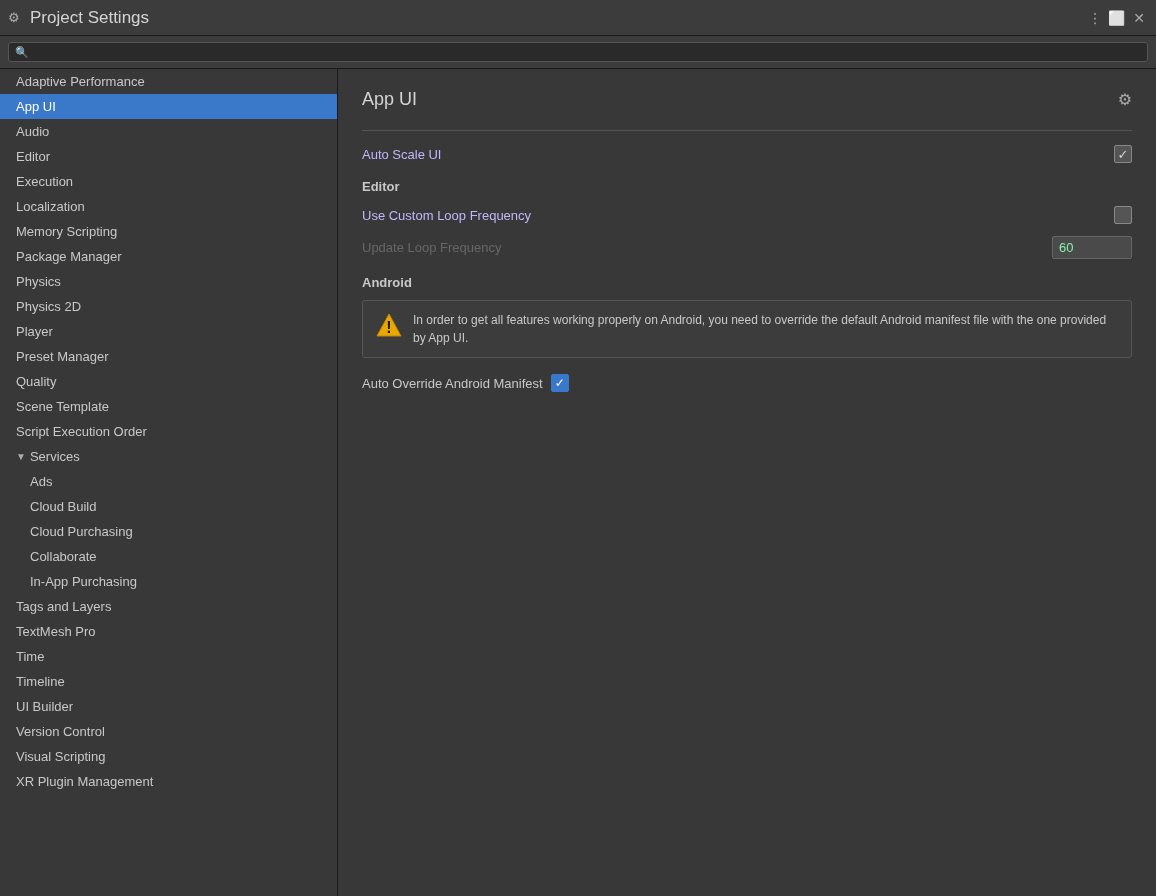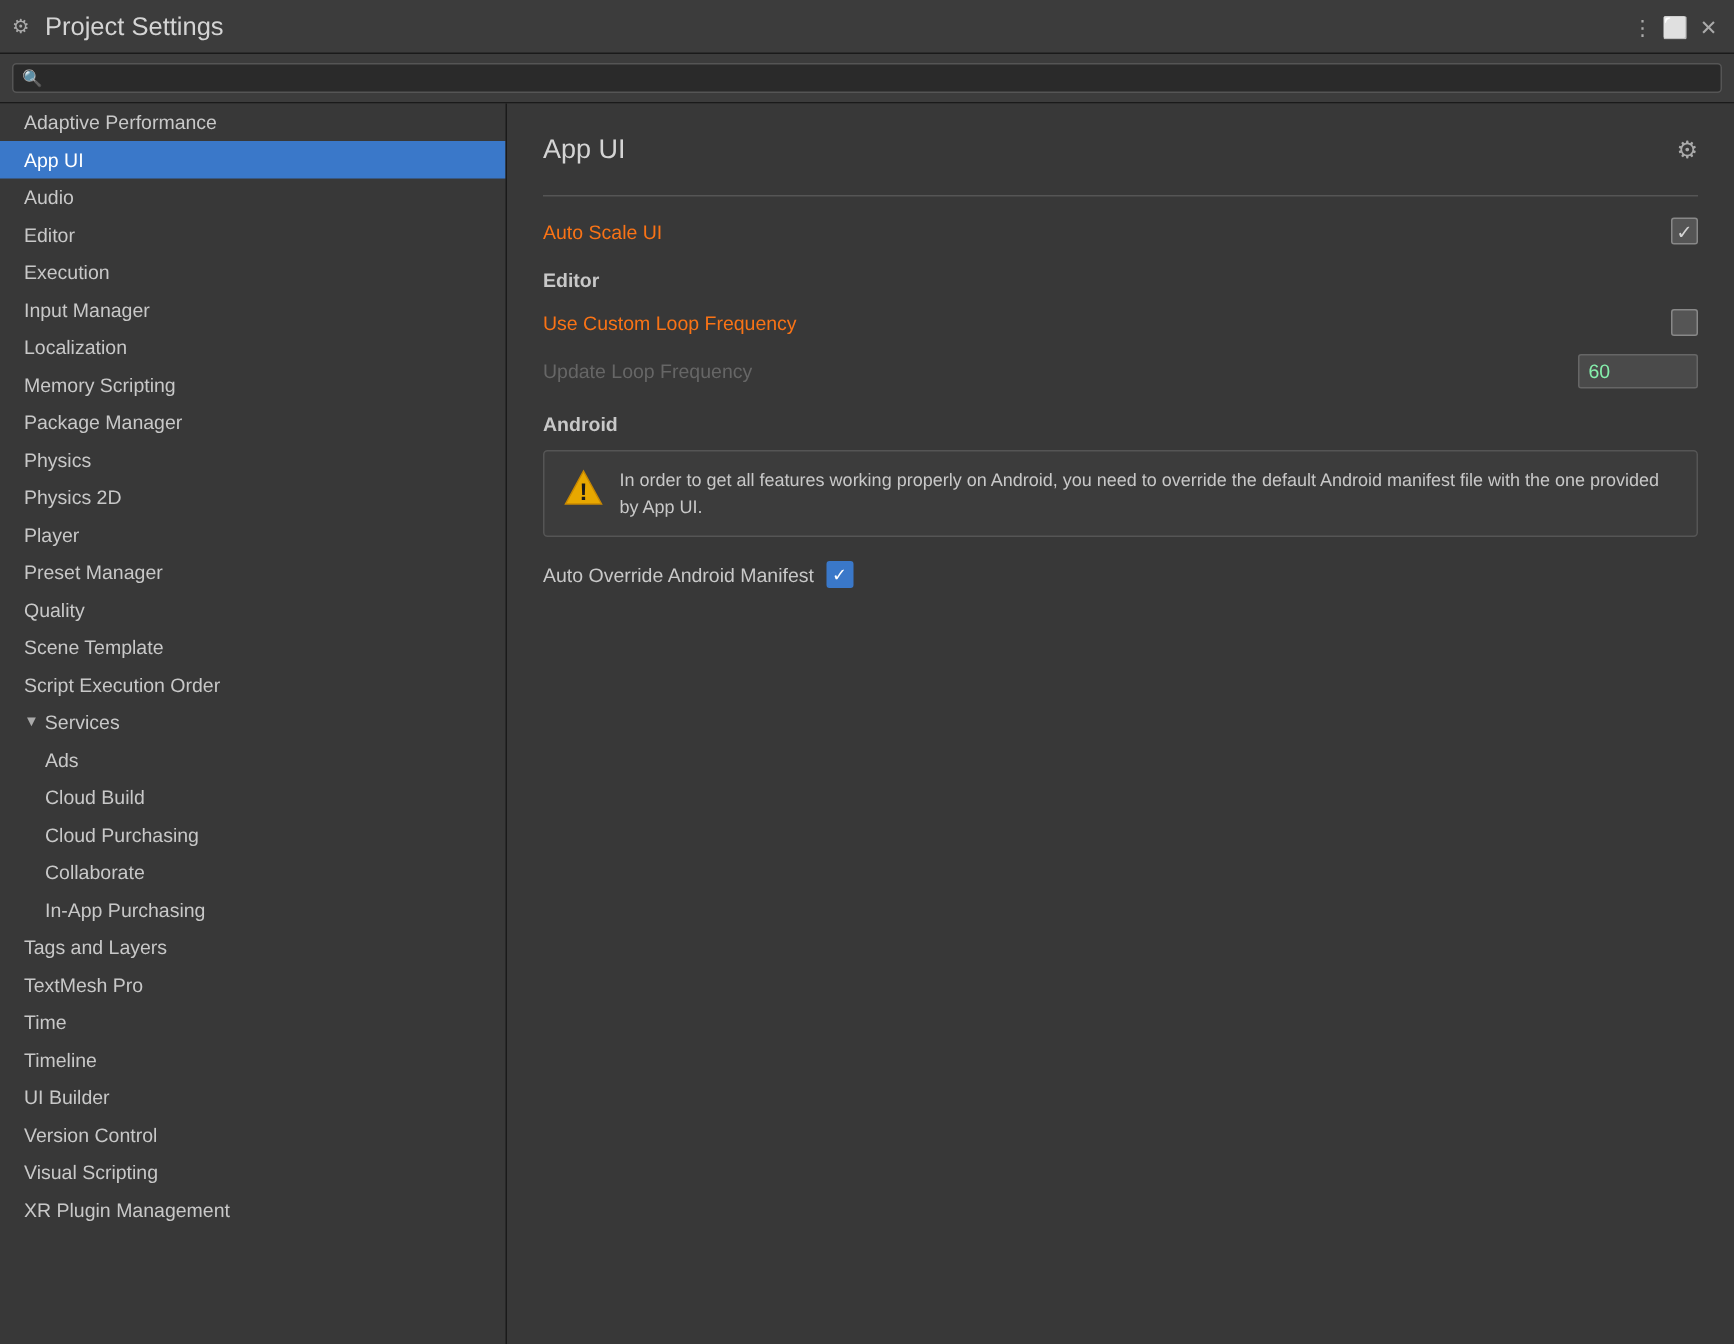--- a/index.html
+++ b/index.html
@@ -164,21 +164,21 @@
 
     
     .settings-row {
       display: flex;
       align-items: center;
       padding: 6px 0;
       gap: 12px;
     }
     .settings-label {
       flex: 1;
-      color: #f97316;
+      color: #c4b5fd;
       font-size: 13px;
     }
     .settings-label.disabled {
       color: #666;
     }
 
     
     .checkbox-custom {
       width: 18px;
       height: 18px;
@@ -296,21 +296,20 @@
 </div>
 
 <div class="main-layout">
 
   <div class="sidebar" id="sidebar-container">
       <div class="sidebar-item"><span>Adaptive Performance</span></div>
       <div class="sidebar-item active"><span>App UI</span></div>
       <div class="sidebar-item"><span>Audio</span></div>
       <div class="sidebar-item"><span>Editor</span></div>
       <div class="sidebar-item"><span>Execution</span></div>
-      <div class="sidebar-item"><span>Input Manager</span></div>
       <div class="sidebar-item"><span>Localization</span></div>
       <div class="sidebar-item"><span>Memory Scripting</span></div>
       <div class="sidebar-item"><span>Package Manager</span></div>
       <div class="sidebar-item"><span>Physics</span></div>
       <div class="sidebar-item"><span>Physics 2D</span></div>
       <div class="sidebar-item"><span>Player</span></div>
       <div class="sidebar-item"><span>Preset Manager</span></div>
       <div class="sidebar-item"><span>Quality</span></div>
       <div class="sidebar-item"><span>Scene Template</span></div>
       <div class="sidebar-item"><span>Script Execution Order</span></div>

